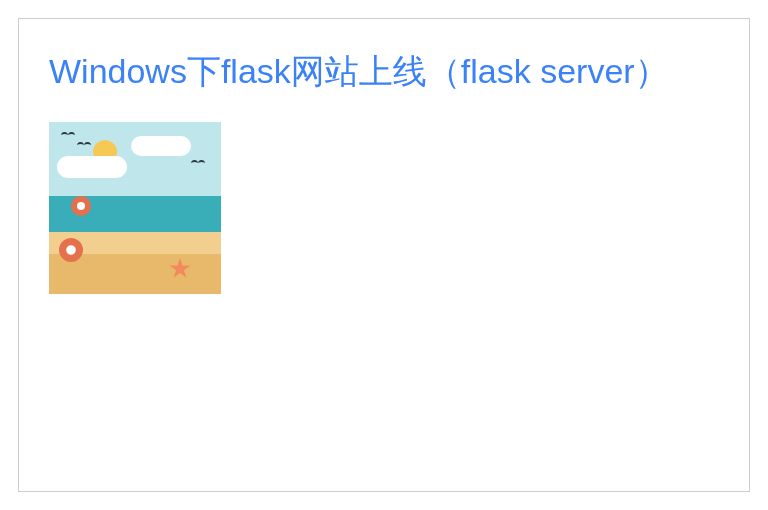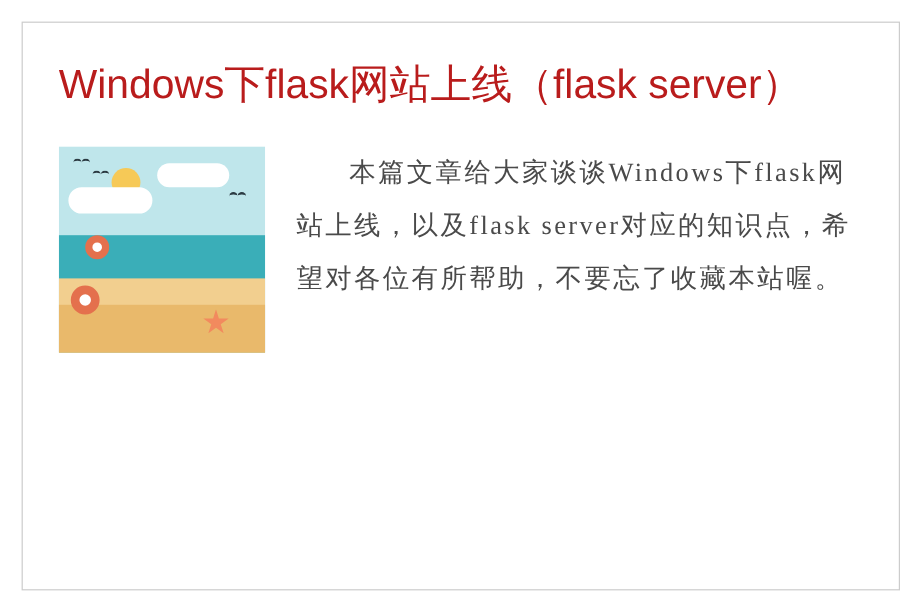--- a/index.html
+++ b/index.html
@@ -13,21 +13,21 @@
 .card {
   width: 100%;
   height: 100%;
   border: 1px solid #cccccc;
   padding: 26px 30px 0 30px;
   overflow: hidden;
 }
 .title {
   font-size: 34px;
   font-weight: 400;
-  color: #b91c1c;
+  color: #3b82f6;
   line-height: 1.55;
   margin-bottom: 24px;
 }
 .content-row {
   display: flex;
   gap: 26px;
 }
 .thumb {
   flex: 0 0 172px;
   width: 172px;
@@ -93,17 +93,16 @@
         <div class="sea"></div>
         <div class="beach-back"></div>
         <div class="beach-front"></div>
         <div class="floaty f1"></div>
         <div class="floaty f2"></div>
         <div class="starfish"></div>
       </div>
     </div>
 
     <div class="para">
-      <p>本篇文章给大家谈谈Windows下flask网站上线，以及flask server对应的知识点，希望对各位有所帮助，不要忘了收藏本站喔。</p>
     </div>
 
   </div>
 </div>
 
 </body></html>

